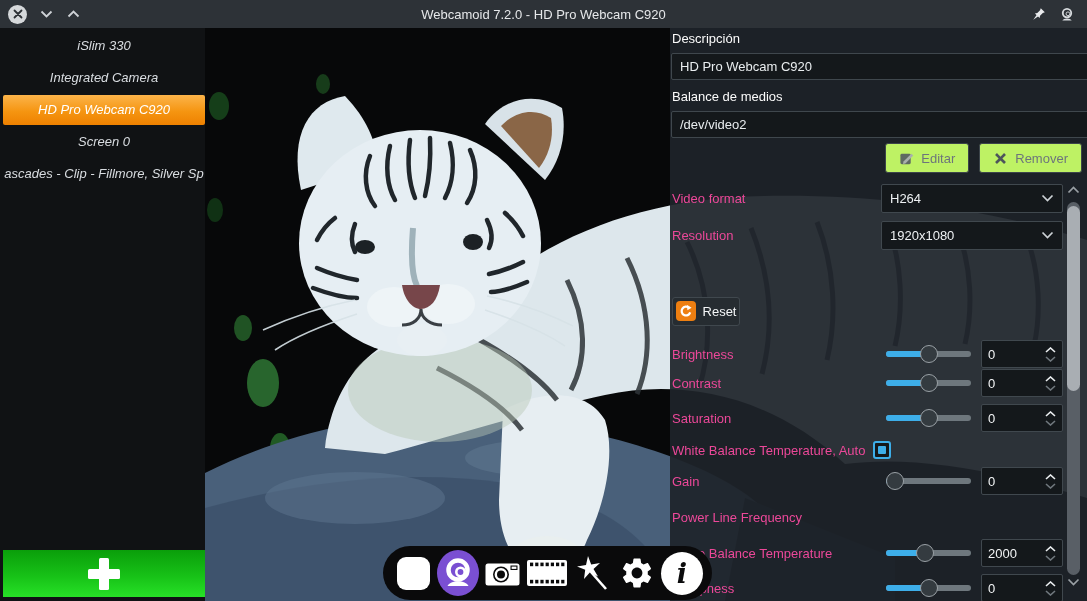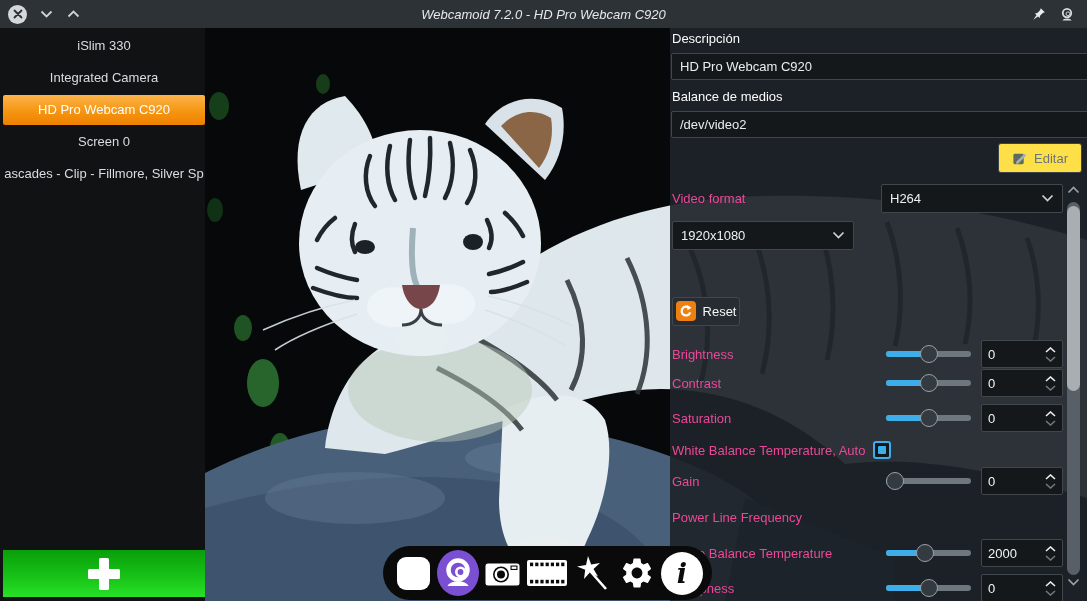--- a/index.html
+++ b/index.html
@@ -6,47 +6,47 @@
   body{width:1087px;height:601px;overflow:hidden;font-family:"Liberation Sans",sans-serif;}
   .window{position:relative;width:1087px;height:601px;background:#17191b;overflow:hidden;}
 
   
   .titlebar{position:absolute;top:0;left:0;width:1087px;height:28px;background:#2d3237;
     display:flex;align-items:center;color:#e9ebed;font-size:13px;z-index:20;}
   .tb-left{display:flex;align-items:center;gap:11px;padding-left:8px;}
   .close-btn{width:19px;height:19px;border-radius:50%;background:#d5d8da;display:flex;
     align-items:center;justify-content:center;cursor:pointer;}
   .tb-chev{display:flex;align-items:center;justify-content:center;width:16px;height:16px;cursor:pointer;}
-  .tb-title{position:absolute;left:50%;transform:translateX(-50%);white-space:nowrap;color:#e6e8ea;font-style:italic;}
+  .tb-title{position:absolute;left:50%;transform:translateX(-50%);white-space:nowrap;color:#e6e8ea;}
   .tb-right{margin-left:auto;display:flex;align-items:center;gap:13px;padding-right:12px;}
 
   
   .content{position:absolute;top:28px;left:0;width:1087px;height:573px;overflow:hidden;}
   .video-wrap{position:absolute;left:205px;top:0;width:882px;height:573px;}
   .video-wrap svg{display:block;}
 
   
-  .sidebar{position:absolute;left:0;top:0;width:205px;height:573px;background:#101214;z-index:4;}
+  .sidebar{position:absolute;left:0;top:0;width:205px;height:573px;background:#101214;z-index:4;font-style:italic;}
   .side-item{position:absolute;left:3px;width:202px;height:30px;line-height:30px;text-align:center;
     color:#d9dde1;font-size:13px;white-space:nowrap;overflow:hidden;cursor:pointer;}
   .side-item.selected{background:linear-gradient(180deg,#fcb44a 0%,#f59511 55%,#ee8100 100%);
     color:#ffffff;border-radius:2px;}
   .add-btn{position:absolute;left:3px;right:0;bottom:4px;height:47px;
     background:linear-gradient(180deg,#0a9e0a 0%,#17c117 55%,#27e127 100%);
     display:flex;align-items:center;justify-content:center;cursor:pointer;}
 
   
   .rightpanel{position:absolute;left:670px;top:0;width:417px;height:573px;
     background:rgba(30,36,42,0.93);color:#f4f6f7;font-size:13px;z-index:3;overflow:hidden;}
   .bold-label{position:absolute;left:2px;font-weight:normal;color:#fbfbfb;}
   .text-input{position:absolute;left:1px;width:409px;height:25px;background:#14181b;
     border:1px solid #3f474d;border-radius:2px;color:#e9edef;display:flex;align-items:center;
     padding-left:8px;box-sizing:content-box;}
   .btn-row{position:absolute;top:115px;right:5px;display:flex;gap:10px;}
-  .dis-btn{height:28px;padding:0 13px;background:#fde047;border:1px solid #3c444a;border-radius:3px;
+  .dis-btn{height:28px;padding:0 13px;background:#bef264;border:1px solid #3c444a;border-radius:3px;
     color:#6d757c;display:flex;align-items:center;gap:7px;font-size:13px;}
   .prow{position:absolute;left:2px;width:391px;height:28px;display:flex;align-items:center;}
   .plabel{flex:1;color:#ec4899;white-space:nowrap;overflow:hidden;}
   .select{width:164px;height:27px;background:#14181b;border:1px solid #40484e;border-radius:2px;
     display:flex;align-items:center;justify-content:space-between;padding:0 8px;cursor:pointer;
     color:#eef1f3;flex:none;}
   .reset-btn{height:27px;width:66px;background:#262c31;border:1px solid #40484e;border-radius:3px;
     display:flex;align-items:center;justify-content:center;gap:7px;color:#f4f6f7;cursor:pointer;}
   .reset-ico{width:20px;height:20px;border-radius:4px;background:#ee7f11;display:flex;
     align-items:center;justify-content:center;}
@@ -235,33 +235,42 @@
       </div>
 
       <div class="btn-row">
         <div class="dis-btn">
           <svg width="15" height="15" viewBox="0 0 16 16">
             <rect x="1.5" y="3" width="11" height="11" rx="1.5" fill="#5e6a62"></rect>
             <path d="M4.8 11.2 L13.2 2.8 L15.2 4.8 L6.8 13.2 L4.2 13.8 Z" fill="#a9b1ac"></path>
           </svg>
           <span>Editar</span>
         </div>
+        <div class="dis-btn">
+          <svg width="15" height="15" viewBox="0 0 16 16">
+            <g fill="#4d555b">
+              <path d="M2.2 4.2 L4.2 2.2 L8 6 L11.8 2.2 L13.8 4.2 L10 8 L13.8 11.8 L11.8 13.8 L8 10 L4.2 13.8 L2.2 11.8 L6 8 Z"></path>
+            </g>
+          </svg>
+          <span>Remover</span>
+        </div>
       </div>
 
       <div class="prow" style="top:156px">
         <span class="plabel">Video format</span>
         <div class="select">
           <span>H264</span>
           <svg width="13" height="8" viewBox="0 0 13 8">
             <polyline points="1.5,1.5 6.5,6.5 11.5,1.5" fill="none" stroke="#cdd2d6" stroke-width="1.7"></polyline>
           </svg>
         </div>
       </div>
 
       <div class="prow" style="top:193px">
+        <span class="plabel">Resolution</span>
         <div class="select">
           <span>1920x1080</span>
           <svg width="13" height="8" viewBox="0 0 13 8">
             <polyline points="1.5,1.5 6.5,6.5 11.5,1.5" fill="none" stroke="#cdd2d6" stroke-width="1.7"></polyline>
           </svg>
         </div>
       </div>
 
 
       <div class="prow" style="top:269px;">

